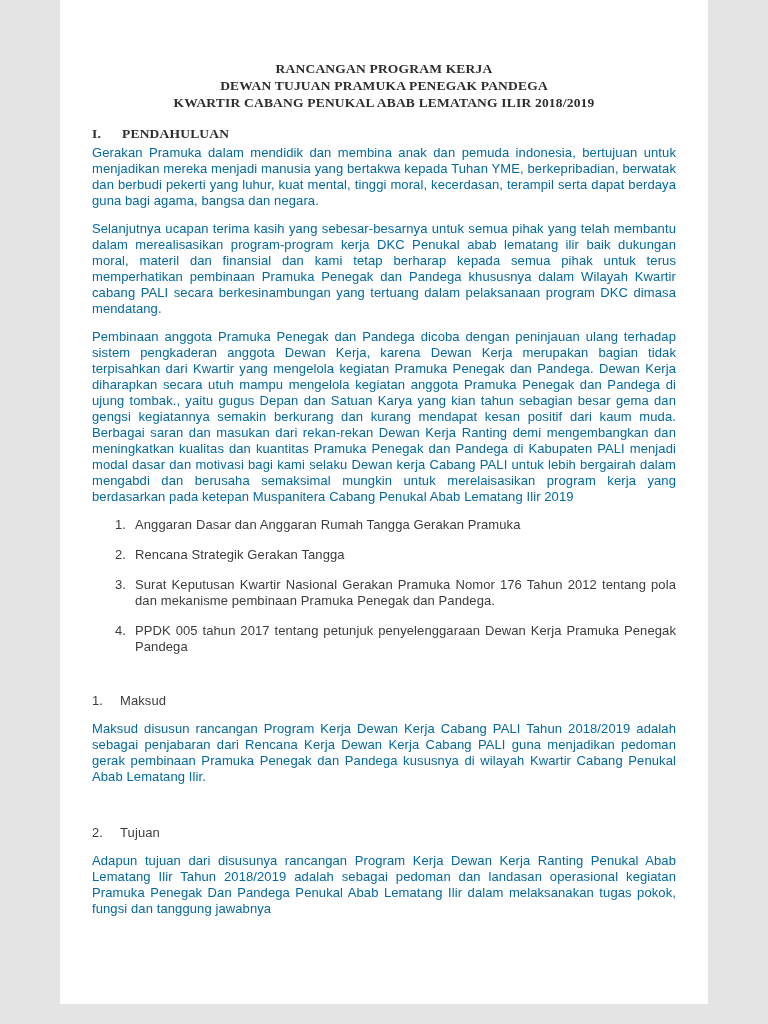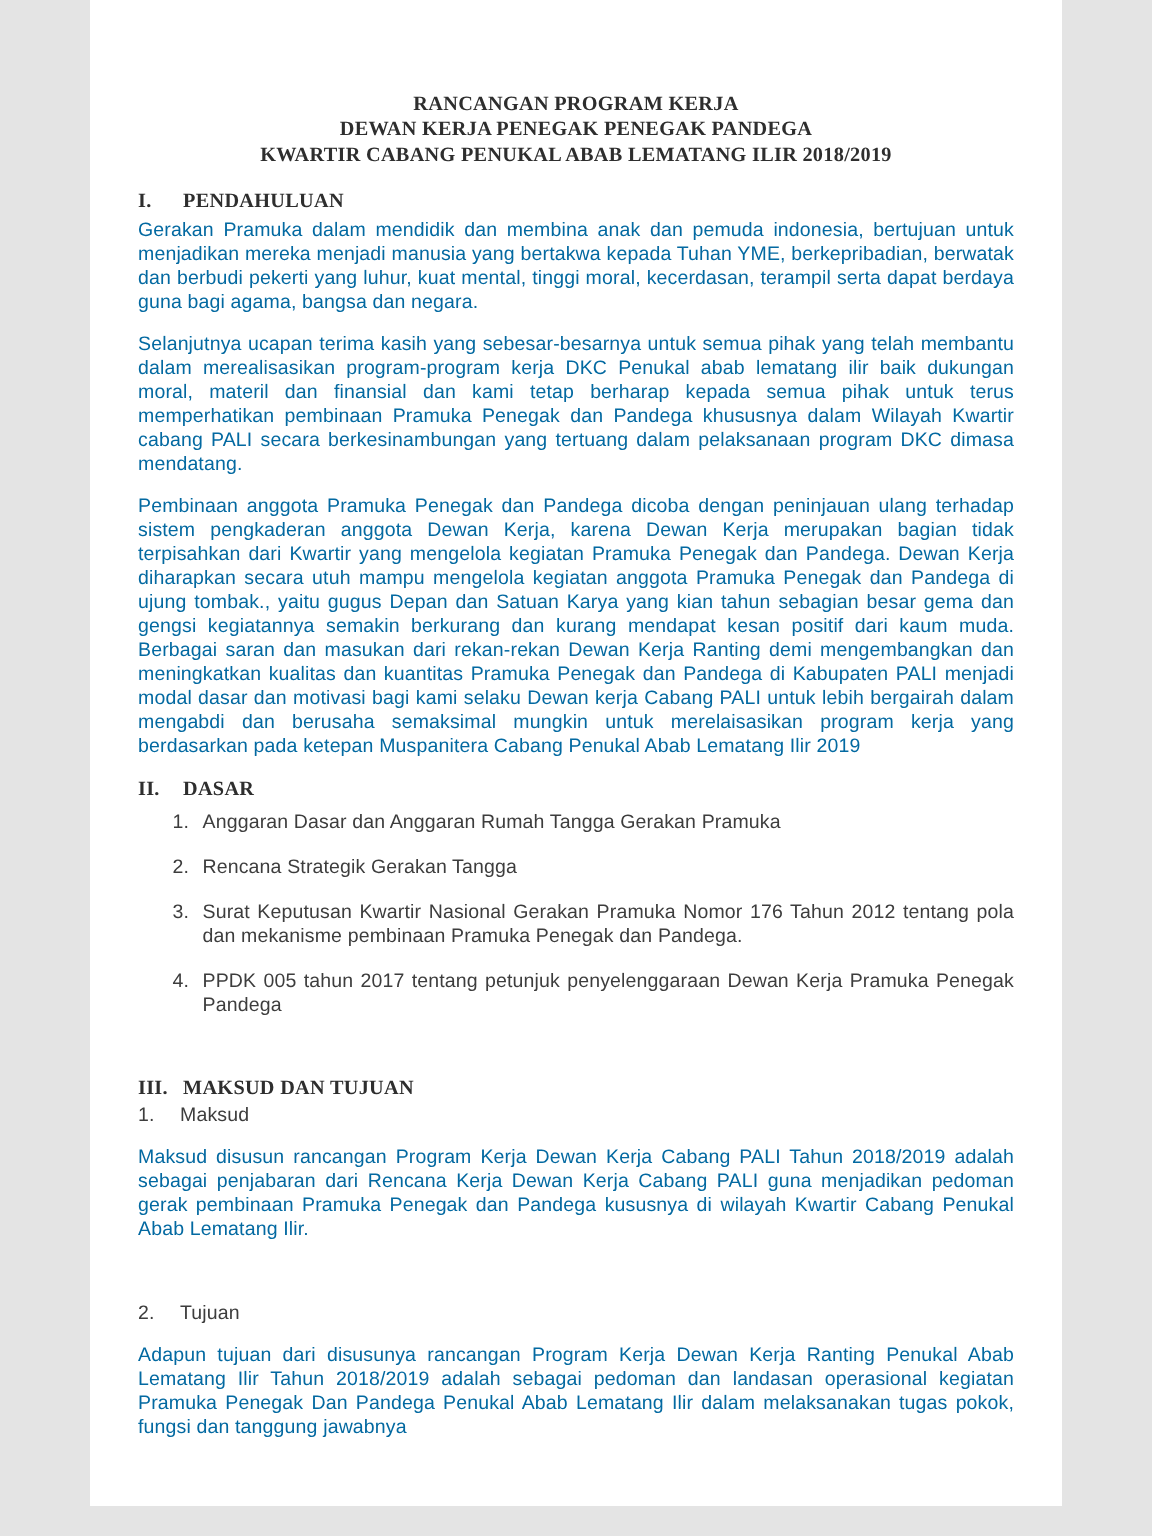--- a/index.html
+++ b/index.html
@@ -88,62 +88,54 @@
   }
 </style>
 </head>
 <body>
 
 <div class="viewport">
   <div class="page">
 
     <div class="title-block">
       <div>RANCANGAN PROGRAM KERJA</div>
-      <div>DEWAN KERJA PENEGAK PENEGAK PANDEGA</div>
+      <div>DEWAN TUJUAN PRAMUKA PENEGAK PANDEGA</div>
       <div>KWARTIR CABANG PENUKAL ABAB LEMATANG ILIR 2018/2019</div>
     </div>
 
     <div class="sec sec-1">
       <div class="sec-heading">
         <span class="sec-num">I.</span>
         <span>PENDAHULUAN</span>
       </div>
       <p class="body">Gerakan Pramuka dalam mendidik dan membina anak dan pemuda indonesia, bertujuan untuk menjadikan mereka menjadi manusia yang bertakwa kepada Tuhan YME, berkepribadian, berwatak dan berbudi pekerti yang luhur, kuat mental, tinggi moral, kecerdasan, terampil serta dapat berdaya guna bagi agama, bangsa dan negara.</p>
       <p class="body">Selanjutnya ucapan terima kasih yang sebesar-besarnya untuk semua pihak yang telah membantu dalam merealisasikan program-program kerja DKC Penukal abab lematang ilir baik dukungan moral, materil dan finansial dan kami tetap berharap kepada semua pihak untuk terus memperhatikan pembinaan Pramuka Penegak dan Pandega khususnya dalam Wilayah Kwartir cabang PALI secara berkesinambungan yang tertuang dalam pelaksanaan program DKC dimasa mendatang.</p>
       <p class="body">Pembinaan anggota Pramuka Penegak dan Pandega dicoba dengan peninjauan ulang terhadap sistem pengkaderan anggota Dewan Kerja, karena Dewan Kerja merupakan bagian tidak terpisahkan dari Kwartir yang mengelola kegiatan Pramuka Penegak dan Pandega. Dewan Kerja diharapkan secara utuh mampu mengelola kegiatan anggota Pramuka Penegak dan Pandega di ujung tombak., yaitu gugus Depan dan Satuan Karya yang kian tahun sebagian besar gema dan gengsi kegiatannya semakin berkurang dan kurang mendapat kesan positif dari kaum muda. Berbagai saran dan masukan dari rekan-rekan Dewan Kerja Ranting demi mengembangkan dan meningkatkan kualitas dan kuantitas Pramuka Penegak dan Pandega di Kabupaten PALI menjadi modal dasar dan motivasi bagi kami selaku Dewan kerja Cabang PALI untuk lebih bergairah dalam mengabdi dan berusaha semaksimal mungkin untuk merelaisasikan program kerja yang berdasarkan pada ketepan Muspanitera Cabang Penukal Abab Lematang Ilir 2019</p>
     </div>
 
     <div class="sec sec-2">
-      <div class="sec-heading">
-        <span class="sec-num">II.</span>
-        <span>DASAR</span>
-      </div>
       <div class="list-item">
         <span class="li-num">1.</span>
         <span class="li-text">Anggaran Dasar dan Anggaran Rumah Tangga Gerakan Pramuka</span>
       </div>
       <div class="list-item">
         <span class="li-num">2.</span>
         <span class="li-text">Rencana Strategik Gerakan Tangga</span>
       </div>
       <div class="list-item">
         <span class="li-num">3.</span>
         <span class="li-text">Surat Keputusan Kwartir Nasional Gerakan Pramuka Nomor 176 Tahun 2012 tentang pola dan mekanisme pembinaan Pramuka Penegak dan Pandega.</span>
       </div>
       <div class="list-item">
         <span class="li-num">4.</span>
         <span class="li-text">PPDK 005 tahun 2017 tentang petunjuk penyelenggaraan Dewan Kerja Pramuka Penegak Pandega</span>
       </div>
     </div>
 
     <div class="sec sec-3">
-      <div class="sec-heading">
-        <span class="sec-num">III.</span>
-        <span>MAKSUD DAN TUJUAN</span>
-      </div>
 
       <div class="sub sub-1">
         <div class="sub-label">
           <span class="sub-num">1.</span>
           <span>Maksud</span>
         </div>
         <p class="body">Maksud disusun rancangan Program Kerja Dewan Kerja Cabang PALI Tahun 2018/2019 adalah sebagai penjabaran dari Rencana Kerja Dewan Kerja Cabang PALI guna menjadikan pedoman gerak pembinaan Pramuka Penegak dan Pandega kususnya di wilayah Kwartir Cabang Penukal Abab Lematang Ilir.</p>
       </div>
 
       <div class="sub sub-2">

